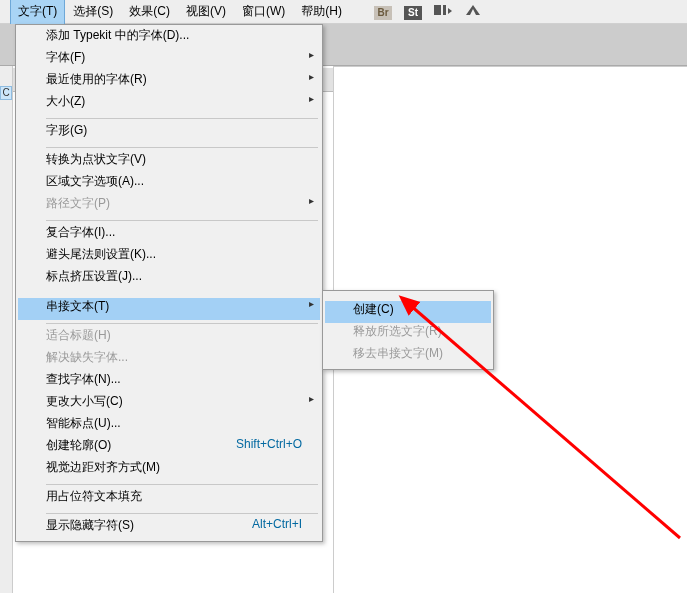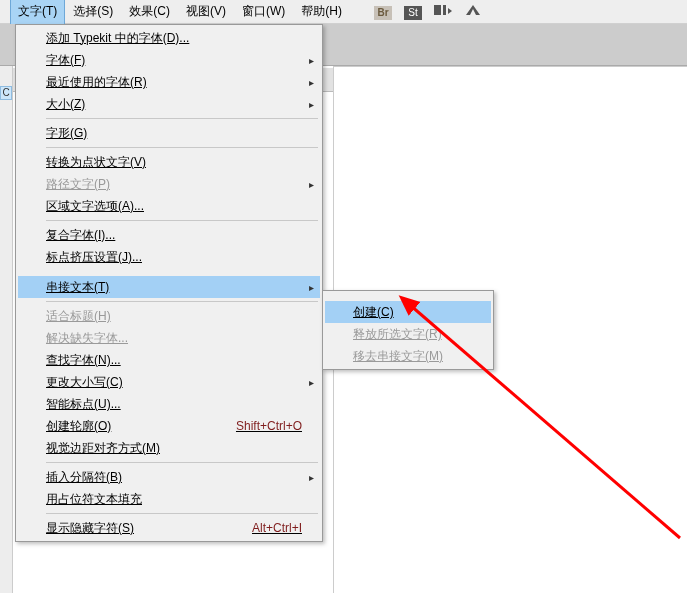--- a/index.html
+++ b/index.html
@@ -105,31 +105,29 @@
     left: 15px;
     top: 24px;
     width: 308px;
     background: #f0f0f0;
     border: 1px solid #999;
     box-shadow: 2px 2px 4px rgba(0,0,0,0.25);
     padding: 2px;
   }
   .menu-item {
     display: flex;
-    align-items: center;
     height: 22px;
     padding-left: 28px;
     padding-right: 18px;
     position: relative;
     cursor: default;
     white-space: nowrap;
-    text-decoration: underline;
   }
   .menu-item .label { flex: 1; }
-  .menu-item .shortcut { color: #7f1d1d; }
+  .menu-item .shortcut { color: #0369a1; }
   .menu-item.disabled { color: #9a9a9a; }
   .menu-item.highlight {
     background: #a3d0f5;
     margin-top: 8px;
   }
   .menu-item.has-sub::after {
     content: "▸";
     position: absolute;
     right: 6px;
     color: #333;
@@ -162,21 +160,21 @@
 
 <div class="menubar">
   <span class="menubar-item active">文字(T)</span>
   <span class="menubar-item">选择(S)</span>
   <span class="menubar-item">效果(C)</span>
   <span class="menubar-item">视图(V)</span>
   <span class="menubar-item">窗口(W)</span>
   <span class="menubar-item">帮助(H)</span>
   <div class="menubar-icons">
     <span class="icon-box" style="background:#c7c0b7;color:#6b5a3e;font-size:10px;line-height:14px;text-align:center;font-weight:bold;">Br</span>
-    <span class="icon-box" style="background:#555;color:#fff;font-size:10px;line-height:14px;text-align:center;font-weight:normal;">St</span>
+    <span class="icon-box" style="background:#555;color:#fff;font-size:10px;line-height:14px;text-align:center;font-weight:bold;">St</span>
     <span>
       <svg width="18" height="14">
           <rect x="0" y="2" width="7" height="10" fill="#555"></rect>
           <rect x="9" y="2" width="3" height="10" fill="#555"></rect>
           <polygon points="14,5 18,8 14,11" fill="#555"></polygon>
         </svg>
     </span>
     <span>
       <svg width="18" height="14">
           <polygon points="2,12 9,2 16,12 12,12 9,6 6,12" fill="#555"></polygon>
@@ -207,29 +205,32 @@
       <span class="label">大小(Z)</span>
     </div>
     <div class="menu-sep"></div>
     <div class="menu-item">
       <span class="label">字形(G)</span>
     </div>
     <div class="menu-sep"></div>
     <div class="menu-item">
       <span class="label">转换为点状文字(V)</span>
     </div>
+    <div class="menu-item">
+      <span class="label">区域文字选项(A)...</span>
+    </div>
     <div class="menu-item disabled has-sub">
       <span class="label">路径文字(P)</span>
     </div>
-    <div class="menu-item">
-      <span class="label">区域文字选项(A)...</span>
-    </div>
     <div class="menu-sep"></div>
     <div class="menu-item">
       <span class="label">复合字体(I)...</span>
+    </div>
+    <div class="menu-item">
+      <span class="label">避头尾法则设置(K)...</span>
     </div>
     <div class="menu-item">
       <span class="label">标点挤压设置(J)...</span>
     </div>
     <div class="menu-item has-sub highlight">
       <span class="label">串接文本(T)</span>
     </div>
     <div class="menu-sep"></div>
     <div class="menu-item disabled">
       <span class="label">适合标题(H)</span>
@@ -247,23 +248,20 @@
       <span class="label">智能标点(U)...</span>
     </div>
     <div class="menu-item">
       <span class="label">创建轮廓(O)</span>
       <span class="shortcut">Shift+Ctrl+O</span>
     </div>
     <div class="menu-item">
       <span class="label">视觉边距对齐方式(M)</span>
     </div>
     <div class="menu-sep"></div>
-    <div class="menu-item has-sub">
-      <span class="label">插入分隔符(B)</span>
-    </div>
     <div class="menu-item">
       <span class="label">用占位符文本填充</span>
     </div>
     <div class="menu-sep"></div>
     <div class="menu-item">
       <span class="label">显示隐藏字符(S)</span>
       <span class="shortcut">Alt+Ctrl+I</span>
     </div>
   </div>
 

